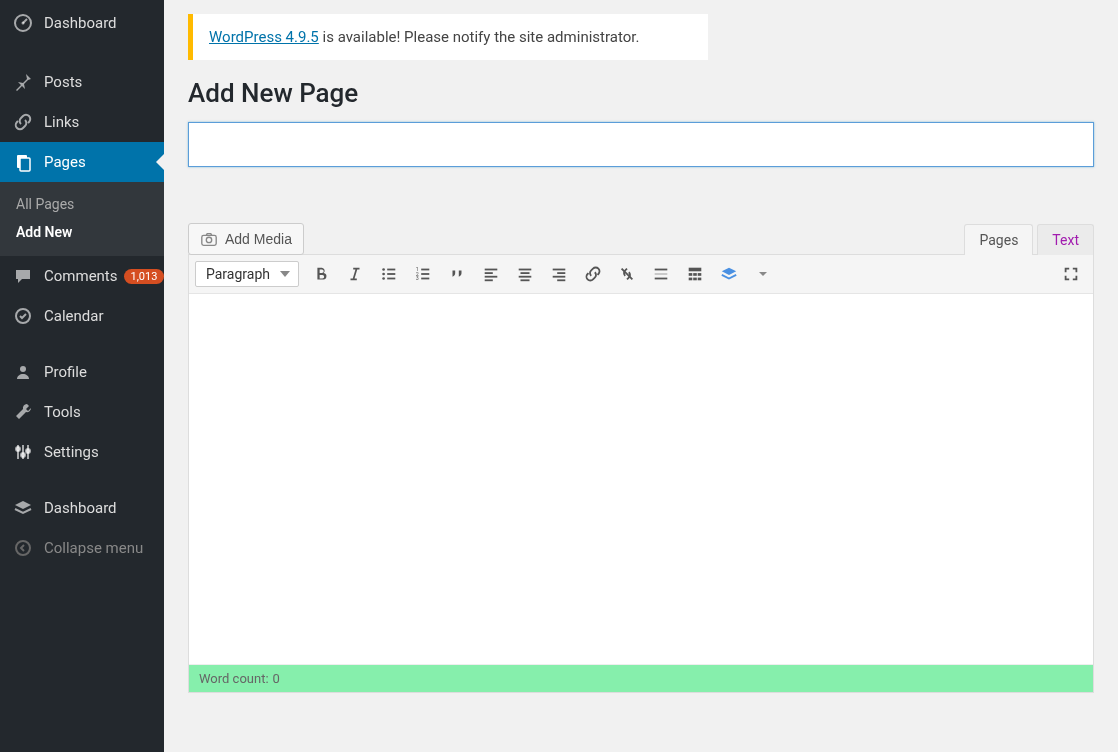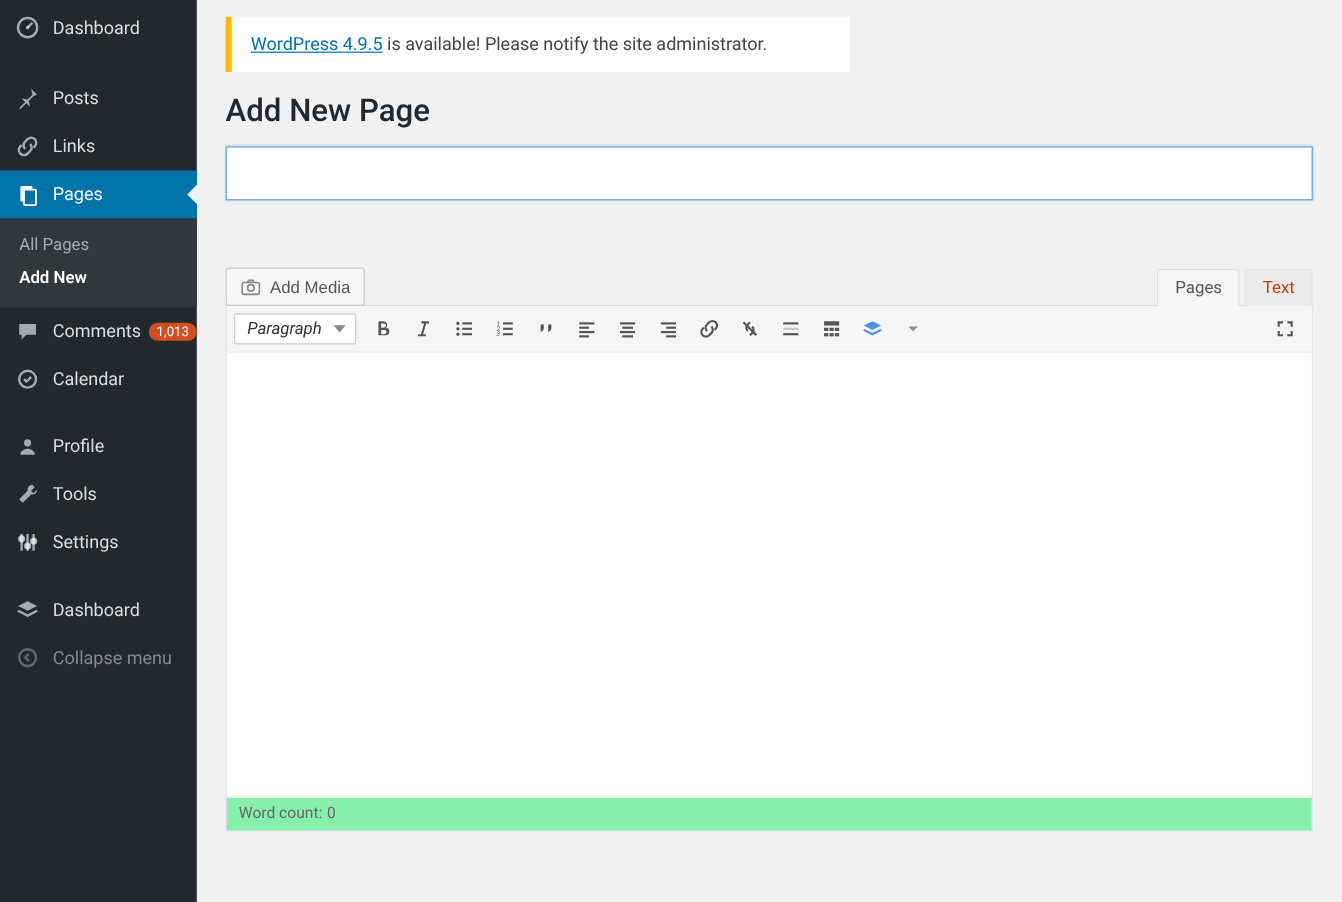--- a/index.html
+++ b/index.html
@@ -137,40 +137,39 @@
   .editor-tabs {
     display: flex;
     gap: 4px;
   }
   .editor-tab {
     background: #ebebeb;
     border: 1px solid #ddd;
     border-bottom: none;
     padding: 7px 14px;
     font-size: 14px;
-    color: #c2410c;
+    color: #a21caf;
     cursor: pointer;
     border-radius: 3px 3px 0 0;
   }
   .editor-tab.active {
     background: #f5f5f5;
     color: #555;
   }
   .editor-box {
     border: 1px solid #ddd;
     background: #fff;
   }
   .toolbar {
     background: #f5f5f5;
     border-bottom: 1px solid #e5e5e5;
     display: flex;
     align-items: center;
     padding: 4px 6px;
     gap: 2px;
-    font-style: italic;
   }
   .format-select {
     border: 1px solid #ccc;
     background: #fff;
     font-size: 14px;
     padding: 4px 28px 4px 10px;
     border-radius: 2px;
     cursor: pointer;
     position: relative;
     margin-right: 4px;

